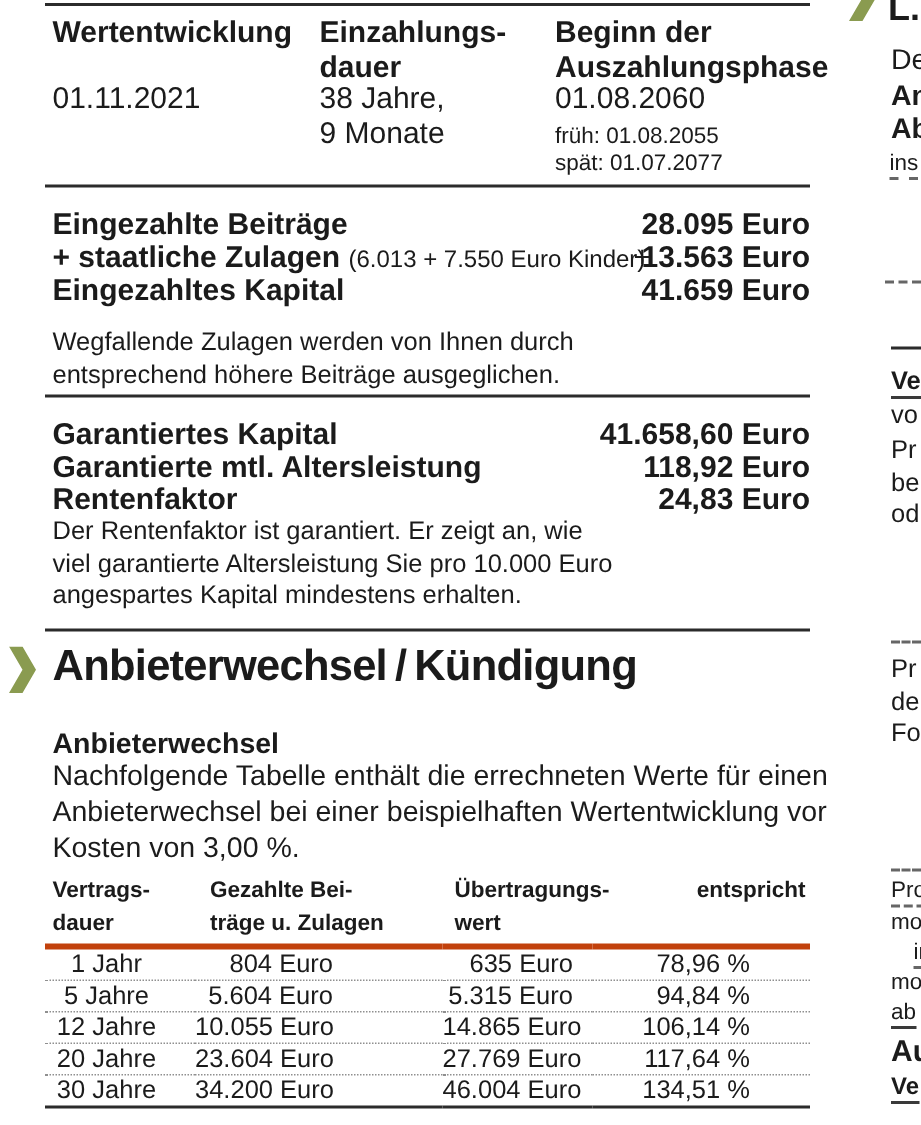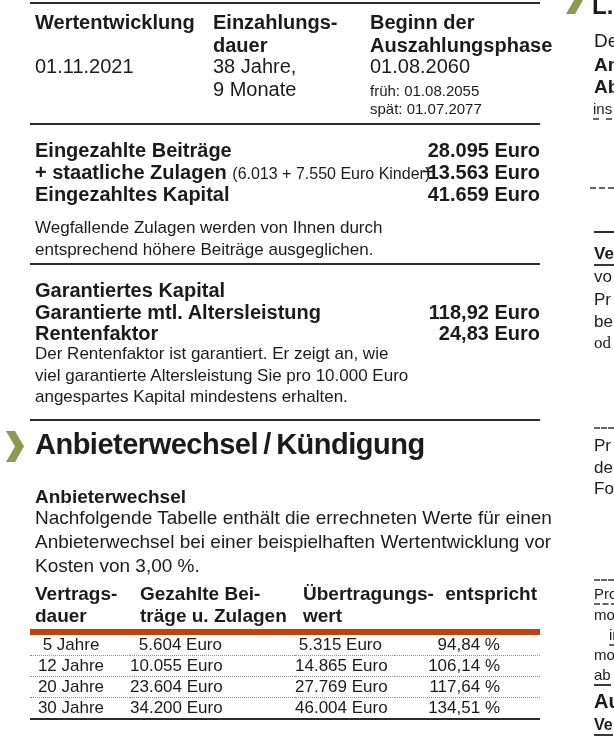--- a/index.html
+++ b/index.html
@@ -26,22 +26,22 @@
   
   .sec-head{position:absolute;left:35px;top:428px;font-size:29px;font-weight:bold;letter-spacing:-0.5px;}
   .chev{position:absolute;}
   .subhead{position:absolute;left:35px;top:486px;font-size:19px;font-weight:bold;}
   .para{position:absolute;left:35px;top:506px;font-size:19px;line-height:24px;white-space:pre-line;}
 
   
   table.transfer{position:absolute;left:30px;top:580px;width:510px;border-collapse:collapse;table-layout:fixed;}
   table.transfer col.c1{width:100px;} table.transfer col.c2{width:165px;}
   table.transfer col.c3{width:100px;} table.transfer col.c4{width:145px;}
-  table.transfer th{font-size:19px;line-height:22px;font-weight:bold;white-space:pre-line;
-      vertical-align:top;padding-top:3px;height:45px;border-bottom:6px solid #c2410c;}
+  table.transfer th{font-size:15px;line-height:22px;font-weight:bold;white-space:pre-line;
+      vertical-align:top;padding-top:3px;height:45px;border-bottom:4px solid #c2410c;}
   table.transfer th.h1{text-align:left;padding-left:5px;}
   table.transfer th.h2{text-align:left;padding-left:10px;}
   table.transfer th.h3{text-align:left;padding-left:8px;}
   table.transfer th.h4{text-align:right;padding-right:3px;}
   table.transfer td{font-size:17px;height:20px;padding:0;vertical-align:middle;
       border-bottom:1px dotted #8f8f8f;white-space:nowrap;}
   table.transfer tr:last-child td{border-bottom:2px solid #2b2b2b;}
   table.transfer td.d1{text-align:center;padding-right:18px;}
   table.transfer td.d2{text-align:right;padding-right:73px;}
   table.transfer td.d3{text-align:right;padding-right:13px;}
@@ -97,20 +97,21 @@
   </div>
   <div class="amt-row" style="top:183px;">
     <span class="amt-label">Eingezahltes Kapital</span>
     <span class="amt-value">41.659 Euro</span>
   </div>
   <div class="note" style="top:217px;">Wegfallende Zulagen werden von Ihnen durch
 entsprechend höhere Beiträge ausgeglichen.</div>
 
   <div class="amt-row" style="top:279px;">
     <span class="amt-label">Garantiertes Kapital</span>
+    <span class="amt-value">41.658,60 Euro</span>
   </div>
   <div class="amt-row" style="top:301px;">
     <span class="amt-label">Garantierte mtl. Altersleistung</span>
     <span class="amt-value">118,92 Euro</span>
   </div>
   <div class="amt-row" style="top:322px;">
     <span class="amt-label">Rentenfaktor</span>
     <span class="amt-value">24,83 Euro</span>
   </div>
   <div class="note" style="top:343px;">Der Rentenfaktor ist garantiert. Er zeigt an, wie
@@ -138,20 +139,26 @@
         <th class="h1">Vertrags-
 dauer</th>
         <th class="h2">Gezahlte Bei-
 träge u. Zulagen</th>
         <th class="h3">Übertragungs-
 wert</th>
         <th class="h4">entspricht</th>
       </tr>
     </thead>
     <tbody>
+      <tr>
+        <td class="d1">1 Jahr</td>
+        <td class="d2">804 Euro</td>
+        <td class="d3">635 Euro</td>
+        <td class="d4">78,96 %</td>
+      </tr>
       <tr>
         <td class="d1">5 Jahre</td>
         <td class="d2">5.604 Euro</td>
         <td class="d3">5.315 Euro</td>
         <td class="d4">94,84 %</td>
       </tr>
       <tr>
         <td class="d1">12 Jahre</td>
         <td class="d2">10.055 Euro</td>
         <td class="d3">14.865 Euro</td>
@@ -182,21 +189,21 @@
     <div class="frag f-bold" style="left:38px;top:76px;">Ab</div>
     <div class="frag f-small" style="left:37px;top:100px;"><span class="u-dash">ins</span></div>
 
     <div class="mini-dash" style="left:34px;top:187px;width:24px;"></div>
     <div class="mini-line" style="left:38px;top:231px;width:20px;"></div>
 
     <div class="frag f-midb" style="left:38px;top:244px;"><span class="u-solid">Ve</span></div>
     <div class="frag f-mid" style="left:38px;top:267px;">vo</div>
     <div class="frag f-mid" style="left:38px;top:290px;">Pr</div>
     <div class="frag f-mid" style="left:38px;top:312px;">be</div>
-    <div class="frag f-mid" style="left:38px;top:333px;font-family:Liberation Serif, serif;">od</div>
+    <div class="frag f-mid" style="left:38px;top:333px;">od</div>
 
     <div class="mini-dash" style="left:38px;top:427px;width:20px;"></div>
     <div class="frag f-mid" style="left:38px;top:436px;">Pr</div>
     <div class="frag f-mid" style="left:38px;top:458px;">de</div>
     <div class="frag f-mid" style="left:38px;top:479px;text-align:right;">Fo</div>
 
     <div class="mini-dash" style="left:38px;top:579px;width:20px;"></div>
     <div class="frag f-small" style="left:38px;top:585px;"><span class="u-dash">Pro</span></div>
     <div class="frag f-small" style="left:38px;top:606px;">mo</div>
     <div class="frag f-small" style="left:53px;top:626px;"><span class="u-dash">in</span></div>

